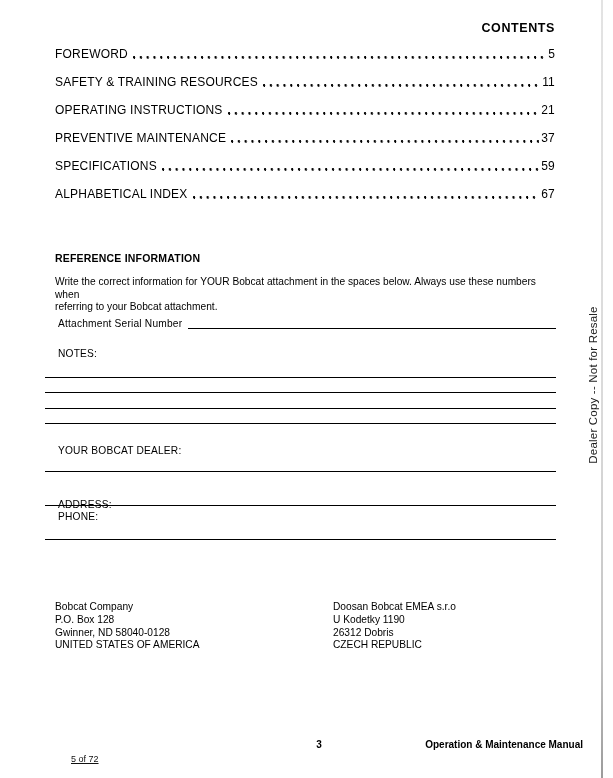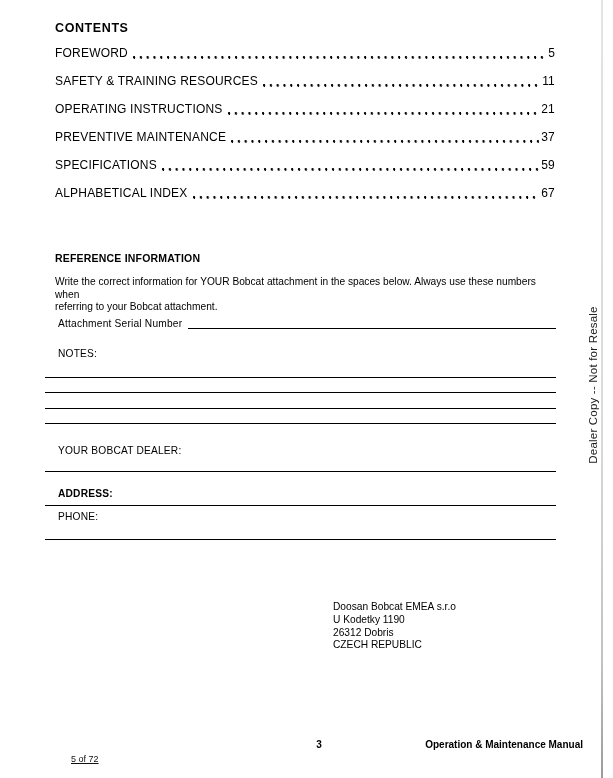--- a/index.html
+++ b/index.html
@@ -8,29 +8,29 @@
     width: 613px; height: 778px;
     position: relative;
     font-family: "Liberation Sans", sans-serif;
     color: #000;
     overflow: hidden;
   }
   .page { position: absolute; inset: 0; }
 
   .contents-title {
     position: absolute; top: 21px; left: 55px; right: 58px;
-    text-align: left;
+    text-align: right;
     font-size: 12.5px; font-weight: bold; letter-spacing: 0.6px;
   }
 
   .toc {
     position: absolute; top: 47px; left: 55px; right: 58px;
   }
   .toc-row {
-    display: flex; align-items: flex-end;
+    display: flex; align-items: center;
     height: 13px; margin-bottom: 15px;
     font-size: 12px; letter-spacing: 0.2px;
   }
   .toc-label { white-space: nowrap; }
   .toc-leader {
     flex: 1 1 auto; align-self: stretch;
     margin: 0 2px 0 5px;
     background-image: radial-gradient(circle at 1.2px 1.2px, #000 1px, transparent 1.3px);
     background-size: 6.8px 2.6px;
     background-repeat: repeat-x;
@@ -55,21 +55,21 @@
   .notes-label { position: absolute; top: 348px; left: 58px; }
 
   .rule { position: absolute; left: 45px; right: 57px; border-bottom: 1.6px solid #000; height: 0; }
   .rule-n1 { top: 377px; }
   .rule-n2 { top: 392px; }
   .rule-n3 { top: 408px; }
   .rule-n4 { top: 423px; }
 
   .dealer-label  { position: absolute; top: 445px; left: 58px; }
   .rule-dealer   { top: 471px; }
-  .address-label { position: absolute; top: 488px; left: 58px; font-weight: bold; }
+  .address-label { position: absolute; top: 499px; left: 58px; }
   .rule-address  { top: 505px; }
   .phone-label   { position: absolute; top: 511px; left: 58px; }
   .rule-phone    { top: 539px; }
 
   .addr { position: absolute; top: 601px; font-size: 10.2px; line-height: 12.8px; }
   .addr-us { left: 55px; }
   .addr-emea { left: 333px; }
 
   .watermark {
     position: absolute; top: 385px; left: 593px;
@@ -158,20 +158,26 @@
 
   <div class="label dealer-label">YOUR BOBCAT DEALER:</div>
   <div class="rule rule-dealer"></div>
 
   <div class="label address-label">ADDRESS:</div>
   <div class="rule rule-address"></div>
 
   <div class="label phone-label">PHONE:</div>
   <div class="rule rule-phone"></div>
 
+  <div class="addr addr-us">
+    <span>Bobcat Company</span><br>
+    <span>P.O. Box 128</span><br>
+    <span>Gwinner, ND 58040-0128</span><br>
+    <span>UNITED STATES OF AMERICA</span>
+  </div>
 
   <div class="addr addr-emea">
     <span>Doosan Bobcat EMEA s.r.o</span><br>
     <span>U Kodetky 1190</span><br>
     <span>26312 Dobris</span><br>
     <span>CZECH REPUBLIC</span>
   </div>
 
   <div class="watermark">Dealer Copy -- Not for Resale</div>
 

